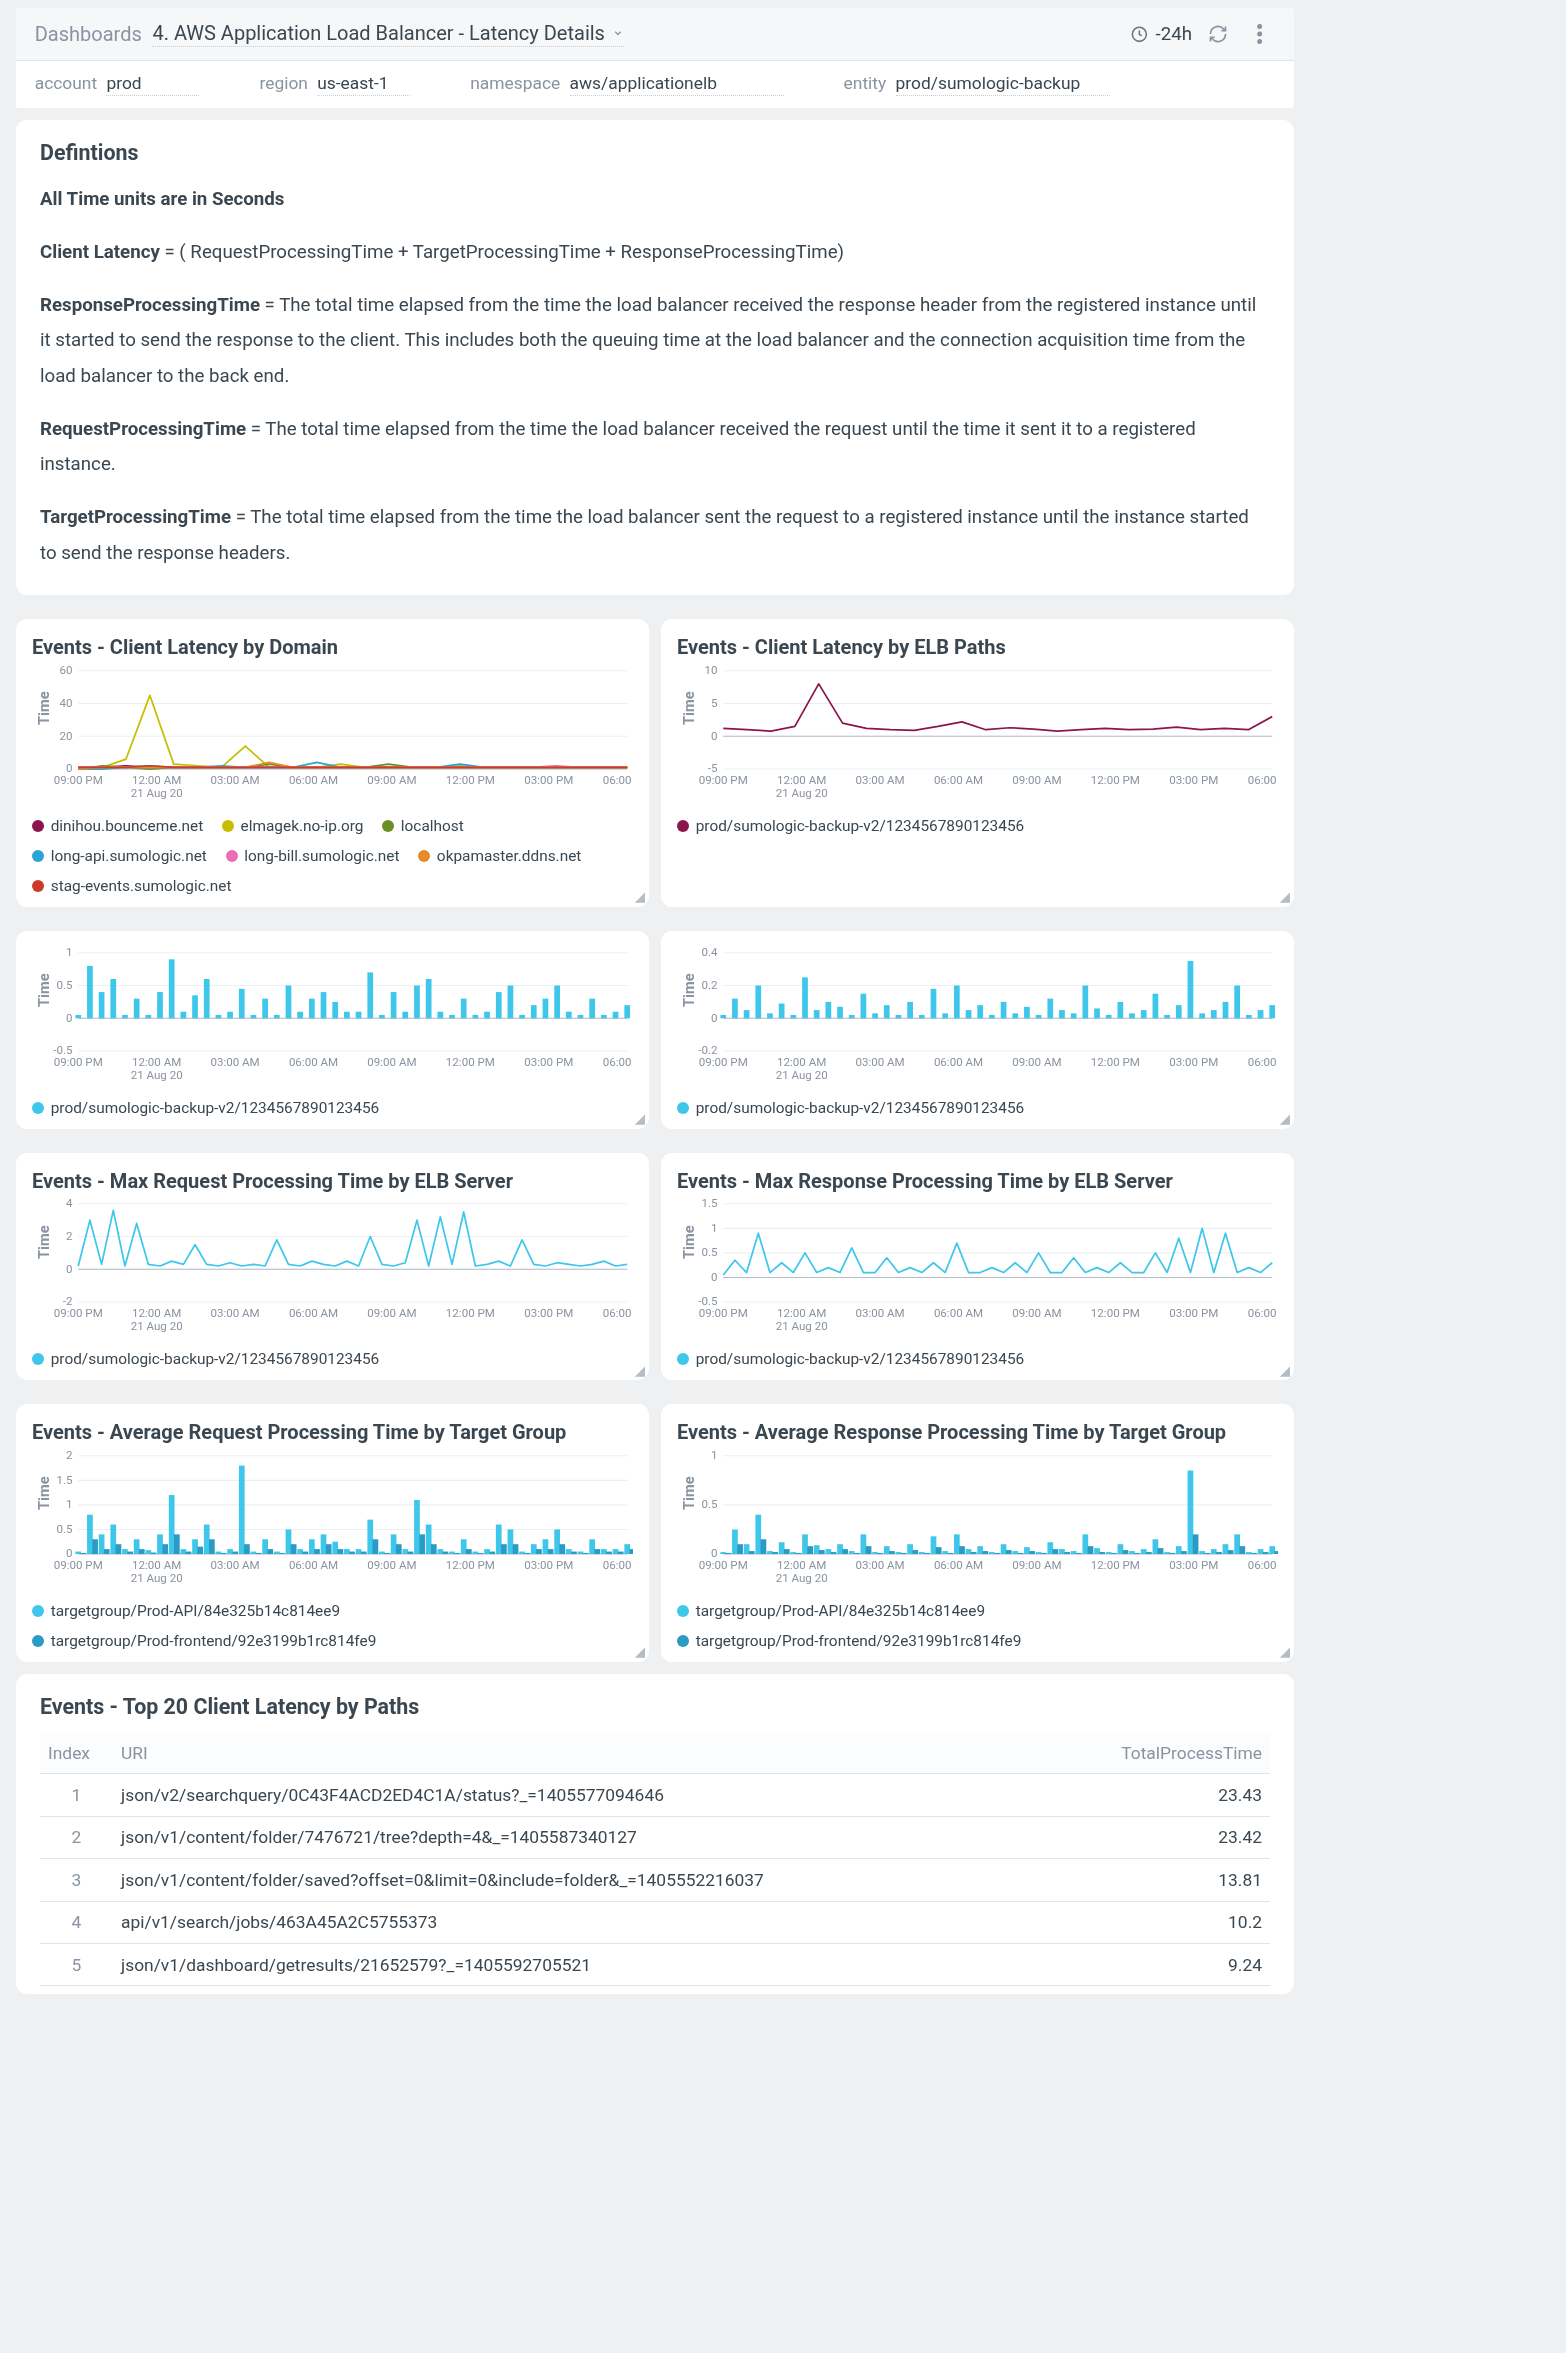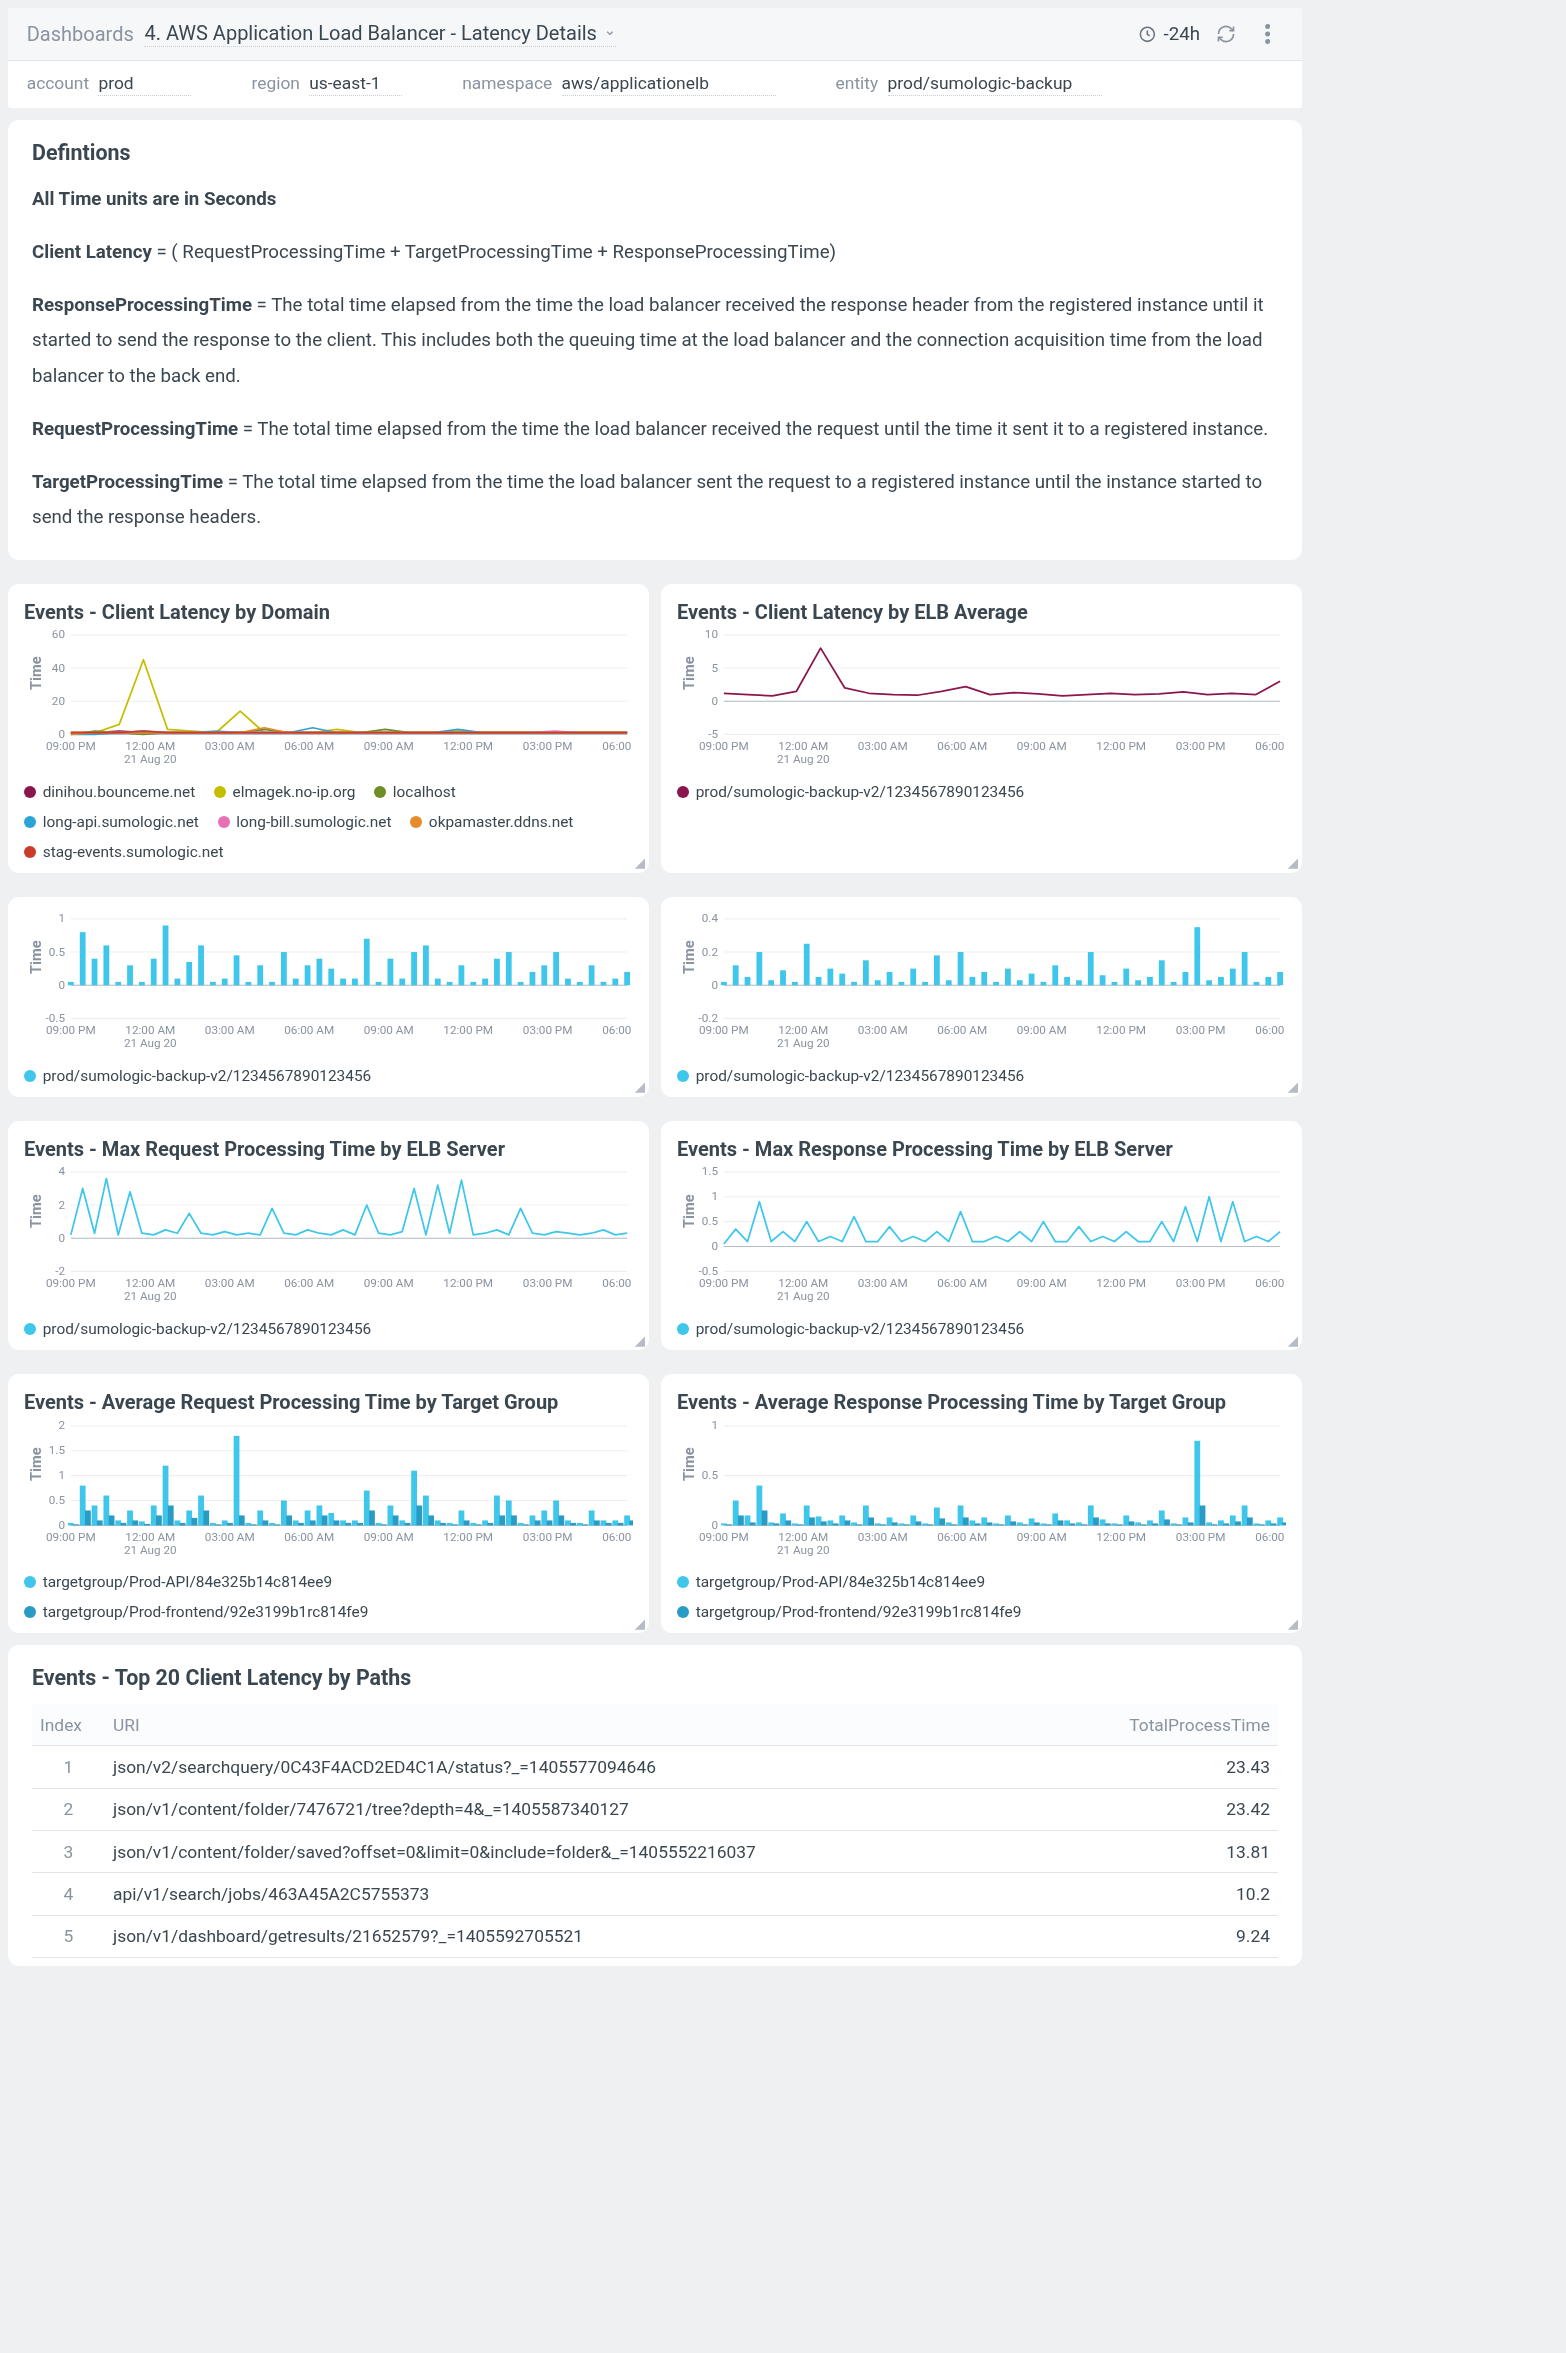--- a/index.html
+++ b/index.html
@@ -23,21 +23,21 @@
     --red: #cc3b2a;
   }
   * { box-sizing: border-box; }
   body {
     margin: 0;
     background: var(--bg);
     font-family: -apple-system, BlinkMacSystemFont, "Segoe UI", Roboto, Helvetica, Arial, sans-serif;
     color: var(--text);
     font-size: 17.4px;
   }
-  .app { width: 1310px; padding: 8px 8px 16px; }
+  .app { width: 1310px; padding: 8px 16px 16px; }
 
   
   .header {
     background: var(--header-bg);
     border-radius: 2.7px 2.7px 0 0;
     padding: 10.7px 18.7px;
     display: flex;
     align-items: center;
     gap: 10.7px;
   }
@@ -239,21 +239,21 @@
           </span>
           <span class="legend-item">
             <span class="swatch" style="background:#cc3b2a"></span>
             <span>stag-events.sumologic.net</span>
           </span>
         </div>
       <span class="resize-corner">◢</span>
     </div>
 
     <div class="panel chart-panel">
-      <div class="panel-title">Events - Client Latency by ELB Average</div>
+      <div class="panel-title">Events - Client Latency by ELB Paths</div>
       <div class="mini-chart">
           <span class="axis-label">Time</span>
           <svg class="plot" viewBox="0 0 1040 240" style="font-size:26px">
             <line class="gridline" x1="80" x2="1030" y1="180" y2="180"></line>
             <text class="y-ticks" x="70" y="186">-5</text>
             <line class="gridline" x1="80" x2="1030" y1="123.33333333333334" y2="123.33333333333334"></line>
             <text class="y-ticks" x="70" y="129.33333333333334">0</text>
             <line class="gridline" x1="80" x2="1030" y1="66.66666666666667" y2="66.66666666666667"></line>
             <text class="y-ticks" x="70" y="72.66666666666667">5</text>
             <line class="gridline" x1="80" x2="1030" y1="10" y2="10"></line>

